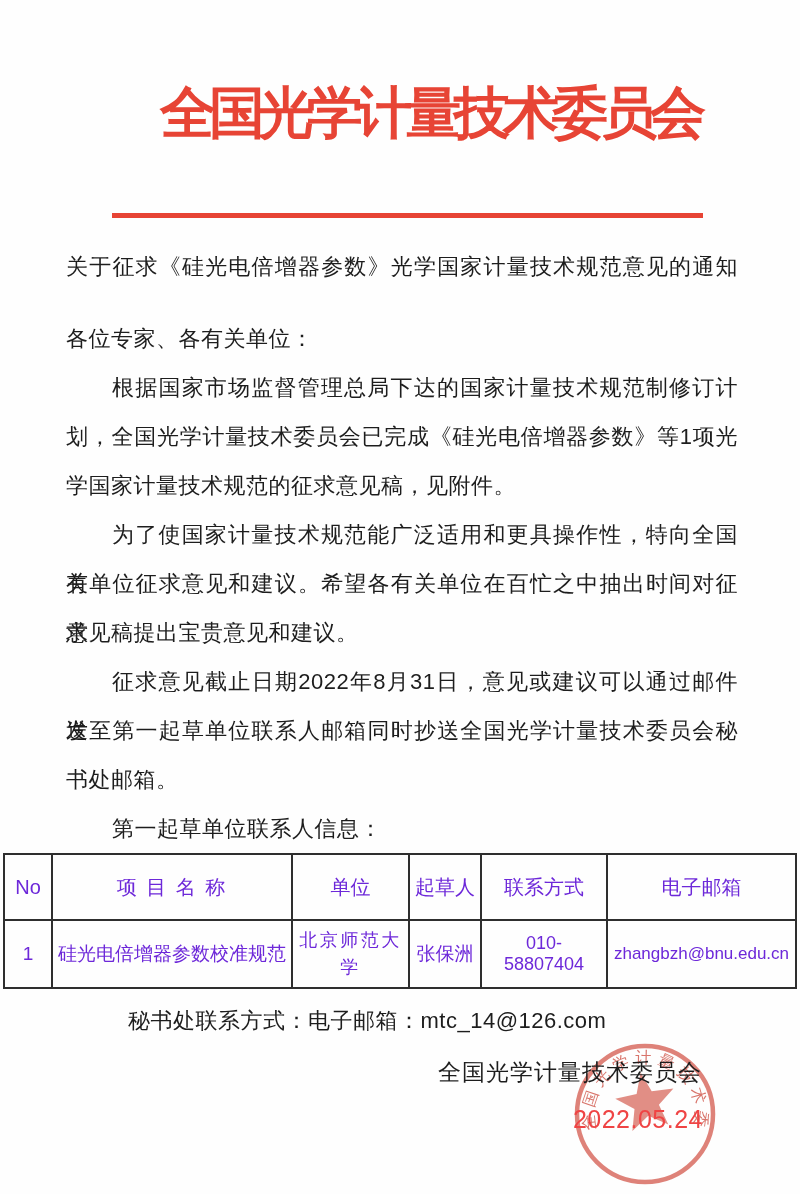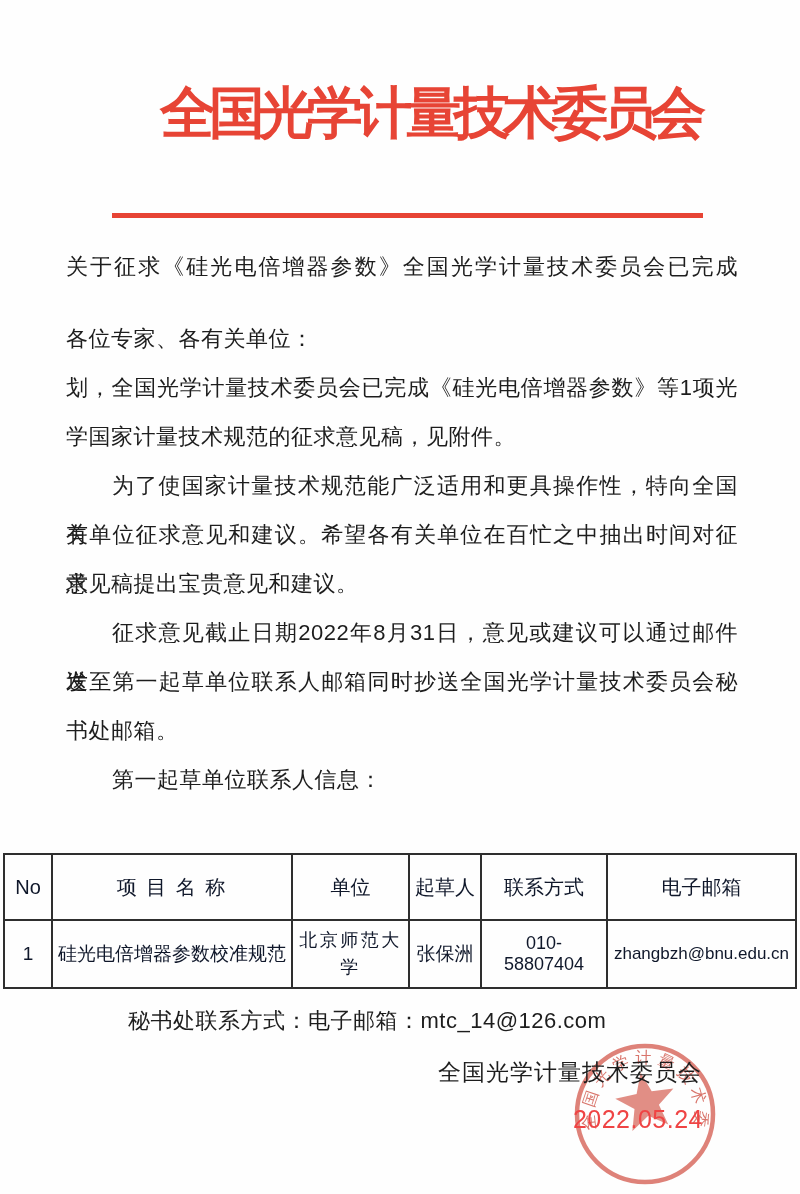--- a/index.html
+++ b/index.html
@@ -31,21 +31,21 @@
     font-size:22px;letter-spacing:0.5px;
   }
   .ln{height:49px;line-height:49px;white-space:nowrap;}
   .fill{text-align:justify;text-align-last:justify;white-space:normal;}
   .indent{text-indent:46px;}
   .gap{height:23px;}
   
   .contact-table{
     position:absolute;left:3px;top:853px;width:792px;
     border-collapse:collapse;table-layout:fixed;
-    font-size:20px;color:#0f172a;
+    font-size:20px;color:#6d28d9;
   }
   .contact-table td,.contact-table th{
     border:2px solid #2e2e2e;
     text-align:center;vertical-align:middle;
     padding:0 5px;font-weight:normal;
     overflow:hidden;
   }
   .contact-table .hrow{height:66px;}
   .contact-table .drow{height:68px;font-size:19px;}
   .cell-org{
@@ -76,23 +76,24 @@
 </style>
 </head>
 <body>
 
 <div class="page">
 
   <div class="letterhead-title">全国光学计量技术委员会</div>
   <div class="red-rule"></div>
 
   <div class="bodytext">
-    <div class="ln fill">关于征求《硅光电倍增器参数》全国光学计量技术委员会已完成</div>
+    <div class="ln fill">关于征求《硅光电倍增器参数》光学国家计量技术规范意见的通知</div>
     <div class="gap"></div>
     <div class="ln">各位专家、各有关单位：</div>
+    <div class="ln fill indent">根据国家市场监督管理总局下达的国家计量技术规范制修订计</div>
     <div class="ln fill">划，全国光学计量技术委员会已完成《硅光电倍增器参数》等1项光</div>
     <div class="ln">学国家计量技术规范的征求意见稿，见附件。</div>
     <div class="ln fill indent">为了使国家计量技术规范能广泛适用和更具操作性，特向全国有</div>
     <div class="ln fill">关单位征求意见和建议。希望各有关单位在百忙之中抽出时间对征求</div>
     <div class="ln">意见稿提出宝贵意见和建议。</div>
     <div class="ln fill indent">征求意见截止日期2022年8月31日，意见或建议可以通过邮件发</div>
     <div class="ln fill">送至第一起草单位联系人邮箱同时抄送全国光学计量技术委员会秘</div>
     <div class="ln">书处邮箱。</div>
     <div class="ln indent">第一起草单位联系人信息：</div>
   </div>

